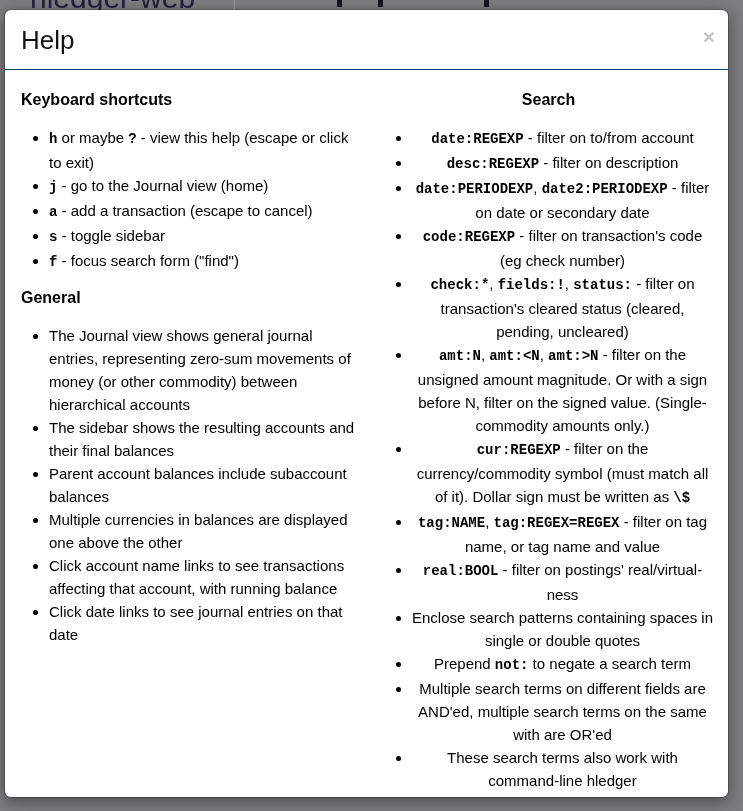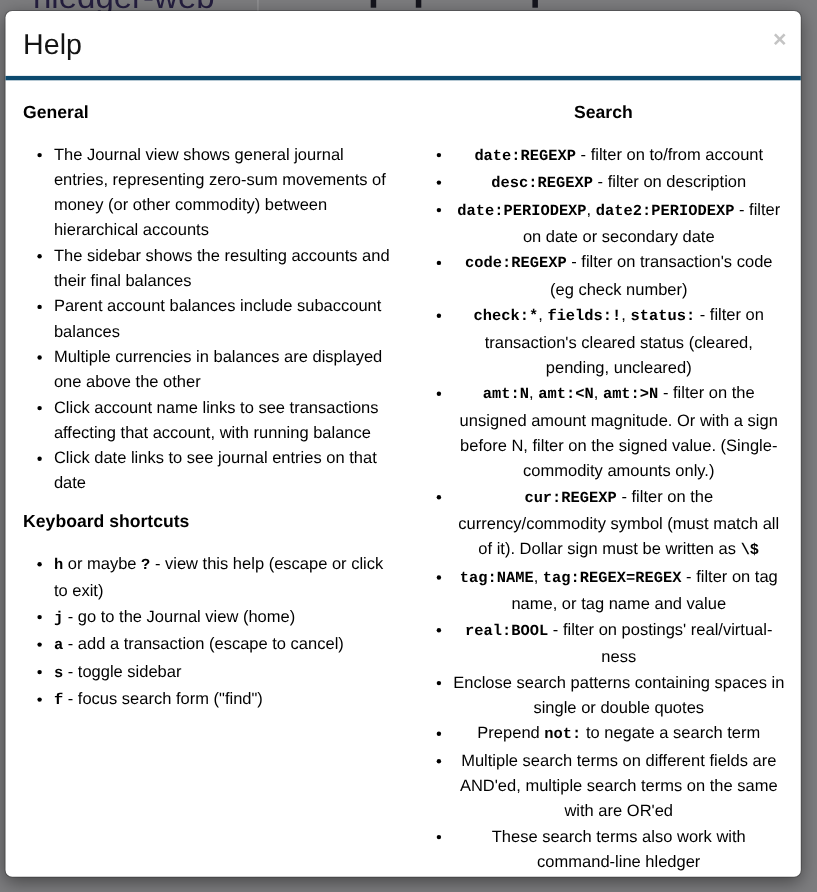--- a/index.html
+++ b/index.html
@@ -31,21 +31,21 @@
   
   .modal-dialog {
     position: absolute; left: 5px; top: 10px; width: 723px; height: 787px;
     background: #fff; border-radius: 6px;
     box-shadow: 0 0 0 1px rgba(0,0,0,.2), 0 4px 16px rgba(0,0,0,.45);
     display: flex; flex-direction: column;
   }
   .modal-header {
     flex: 0 0 auto; position: relative;
     padding: 15px 15px 13px 16px;
-    border-bottom: 4px solid #0c4a6e;
+    border-bottom: 1px solid #0c4a6e;
   }
   .modal-title {
     margin: 0; font-size: 26px; font-weight: 400; line-height: 31px; color: #141414;
   }
   .close-btn {
     position: absolute; top: 18px; right: 13px;
     background: transparent; border: 0; padding: 0; margin: 0;
     font-family: "Liberation Sans", sans-serif;
     font-size: 21px; font-weight: 700; line-height: 18px;
     color: #c4c4c4; cursor: pointer;
@@ -86,38 +86,38 @@
   </div>
 
   <div class="modal-dialog">
     <div class="modal-header">
       <h4 class="modal-title">Help</h4>
       <button class="close-btn">×</button>
     </div>
     <div class="modal-body">
       <div class="help-col col-left" id="col-left">
           <div class="help-section">
+            <div class="section-heading">Keyboard shortcuts</div>
+            <ul>
+              <li><code>h</code> or maybe <code>?</code> - view this help (escape or click to exit)</li>
+              <li><code>j</code> - go to the Journal view (home)</li>
+              <li><code>a</code> - add a transaction (escape to cancel)</li>
+              <li><code>s</code> - toggle sidebar</li>
+              <li><code>f</code> - focus search form ("find")</li>
+            </ul>
+          </div>
+          <div class="help-section">
             <div class="section-heading">General</div>
             <ul>
               <li>The Journal view shows general journal entries, representing zero-sum movements of money (or other commodity) between hierarchical accounts</li>
               <li>The sidebar shows the resulting accounts and their final balances</li>
               <li>Parent account balances include subaccount balances</li>
               <li>Multiple currencies in balances are displayed one above the other</li>
               <li>Click account name links to see transactions affecting that account, with running balance</li>
               <li>Click date links to see journal entries on that date</li>
-            </ul>
-          </div>
-          <div class="help-section">
-            <div class="section-heading">Keyboard shortcuts</div>
-            <ul>
-              <li><code>h</code> or maybe <code>?</code> - view this help (escape or click to exit)</li>
-              <li><code>j</code> - go to the Journal view (home)</li>
-              <li><code>a</code> - add a transaction (escape to cancel)</li>
-              <li><code>s</code> - toggle sidebar</li>
-              <li><code>f</code> - focus search form ("find")</li>
             </ul>
           </div>
         </div>
       <div class="help-col col-right" id="col-right">
           <div class="help-section">
             <div class="section-heading">Search</div>
             <ul>
               <li><code>date:REGEXP</code> - filter on to/from account</li>
               <li><code>desc:REGEXP</code> - filter on description</li>
               <li><code>date:PERIODEXP</code>, <code>date2:PERIODEXP</code> - filter on date or secondary date</li>

